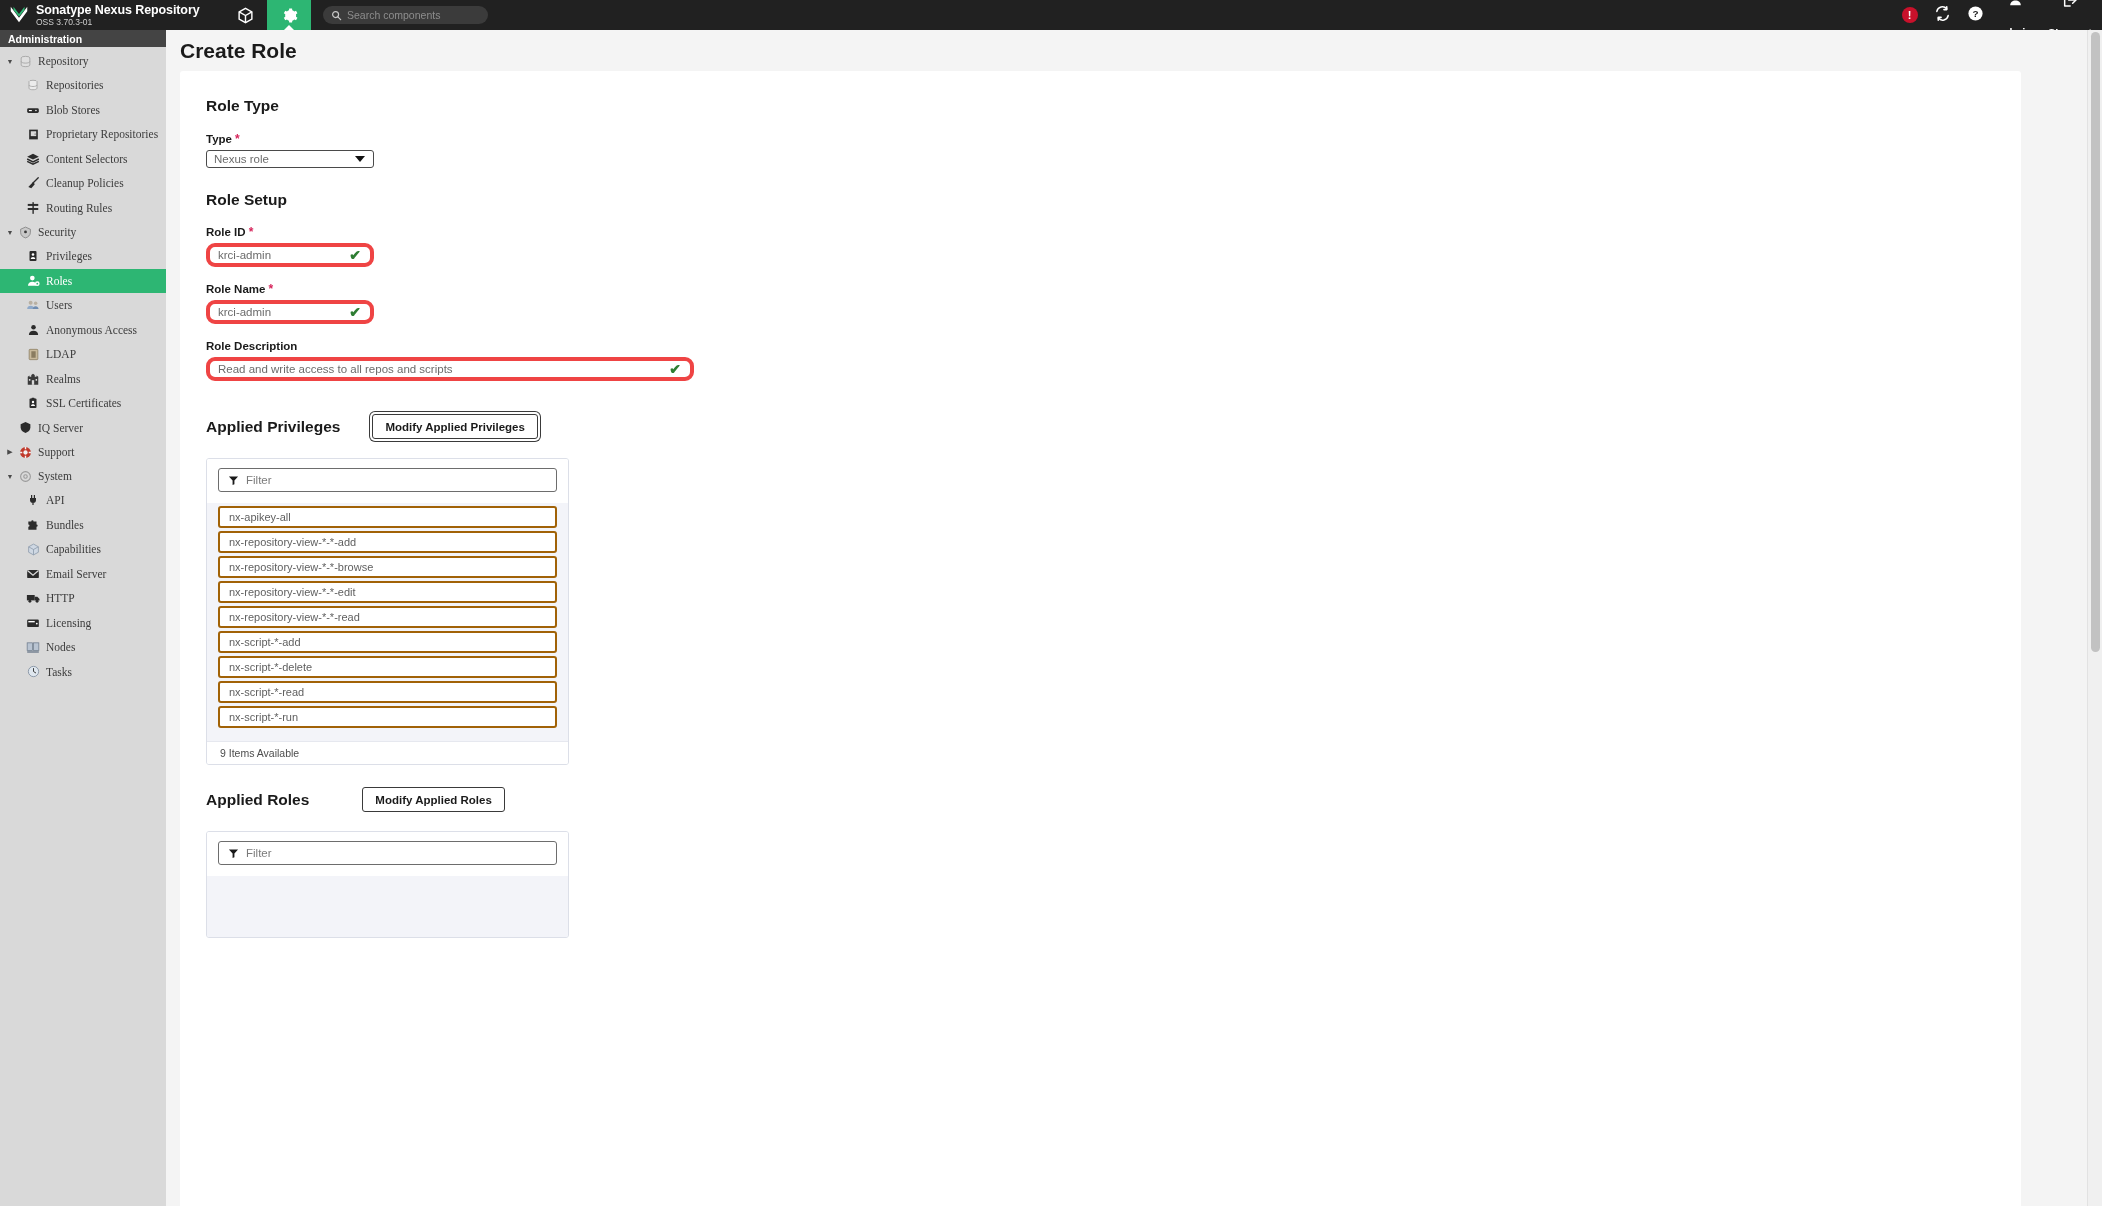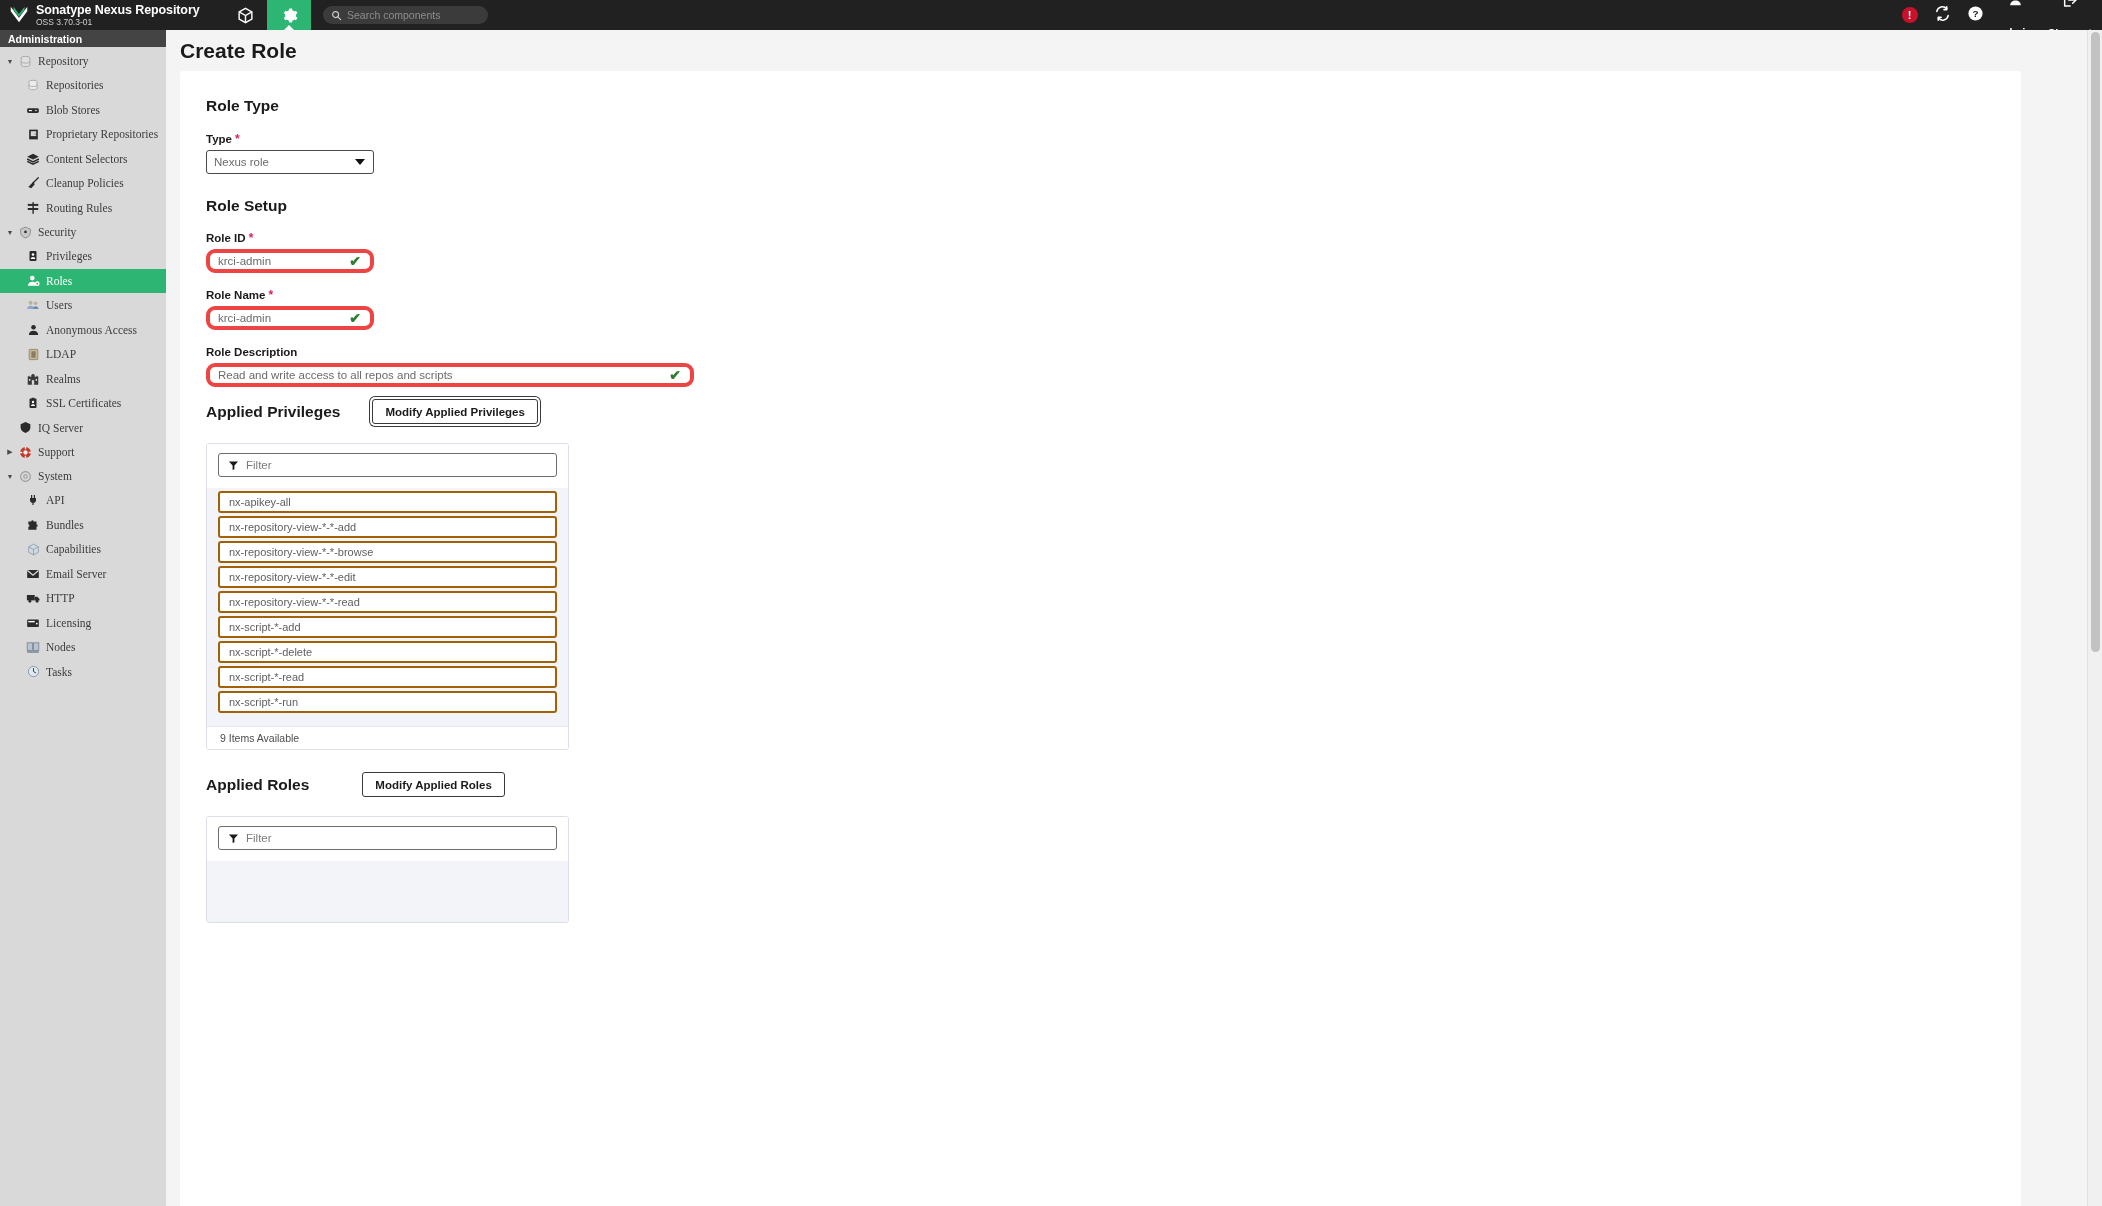--- a/index.html
+++ b/index.html
@@ -100,21 +100,21 @@
   }
 
   .sec-title { font-size: 15.5px; font-weight: bold; color: #1a1a1a; }
   .field-label {
     font-size: 11.5px; font-weight: bold; color: #1a1a1a; margin-bottom: 5px;
     display: flex; align-items: flex-start; gap: 3px;
   }
   .req { color: #d6255b; font-size: 12px; line-height: 1; }
 
   .select-wrap {
-    width: 168px; height: 24px; border: 1px solid #4a4a4a; border-radius: 3px;
+    width: 168px; height: 18px; border: 1px solid #4a4a4a; border-radius: 3px;
     display: flex; align-items: center; padding: 0 7px;
     position: relative; background: #fff;
   }
   .select-val { font-size: 11.5px; color: #6b6b6b; }
   .select-arrow {
     position: absolute; right: 8px; width: 0; height: 0;
     border-left: 5px solid transparent; border-right: 5px solid transparent;
     border-top: 6px solid #111111;
   }
 
@@ -586,21 +586,21 @@
       <div style="margin-top:16px;">
         <div class="field-label">
           <span>Role Description</span>
         </div>
         <div class="text-input ti-lg">
           <span class="ti-val">Read and write access to all repos and scripts</span>
           <span class="ok-check">✔</span>
         </div>
       </div>
 
-      <div style="margin-top:12px; display:flex; align-items:center; width:537px;">
+      <div style="margin-top:33px; display:flex; align-items:center; width:537px;">
         <span class="sec-title">Applied Privileges</span>
         <button class="btn focused" style="margin-left:32px;">Modify Applied Privileges</button>
       </div>
 
       <div class="list-panel" style="margin-top:19px;">
         <div class="list-filterbar">
           <div class="filter-input">
             <svg width="11" height="11" viewBox="0 0 24 24">
               <path d="M2 3h20l-8 9v8l-4 2v-10z" fill="#1a1a1a"></path>
             </svg>

